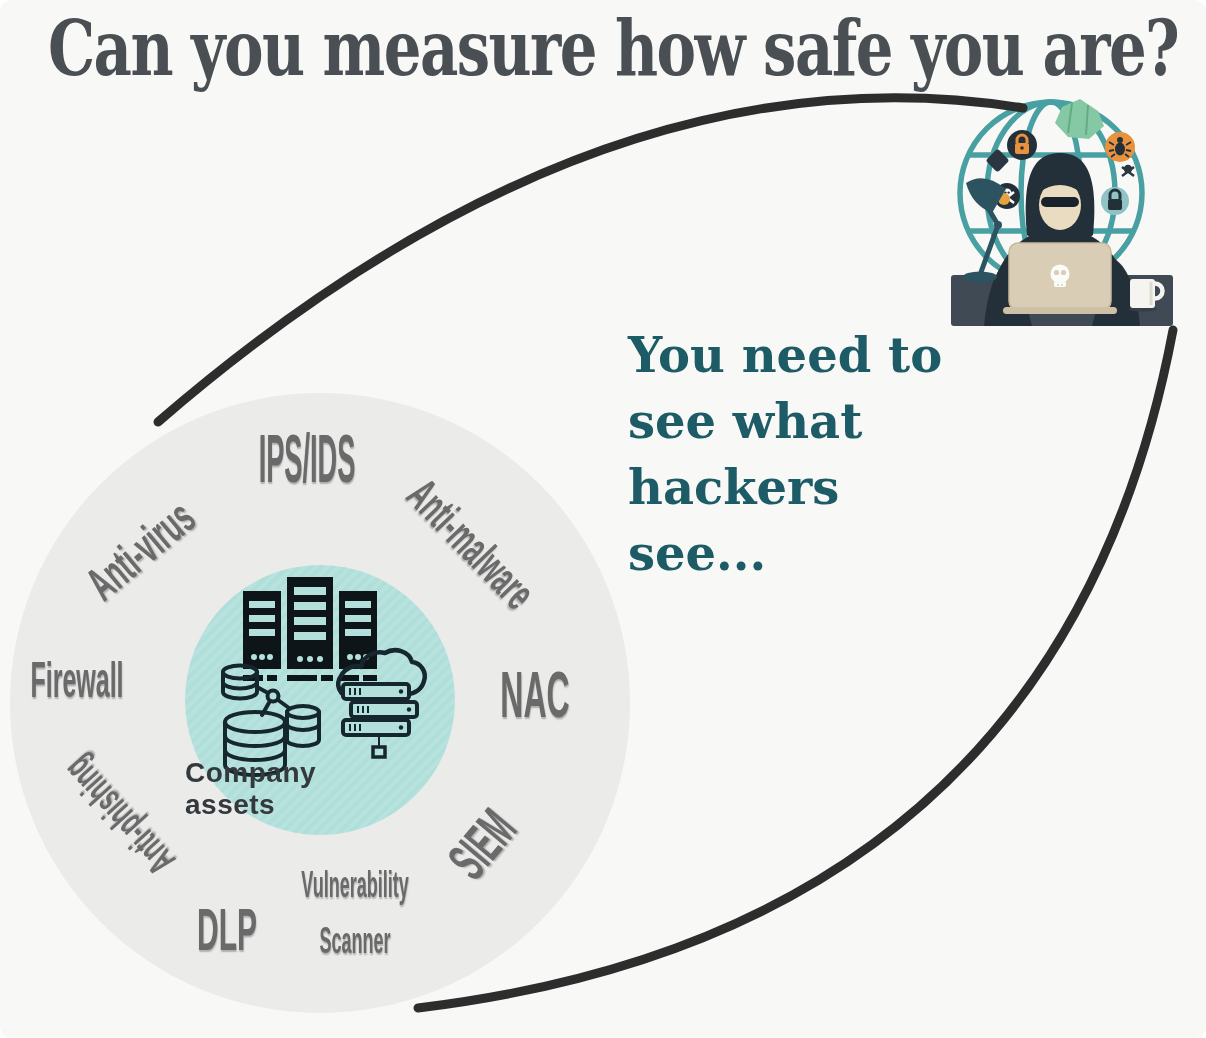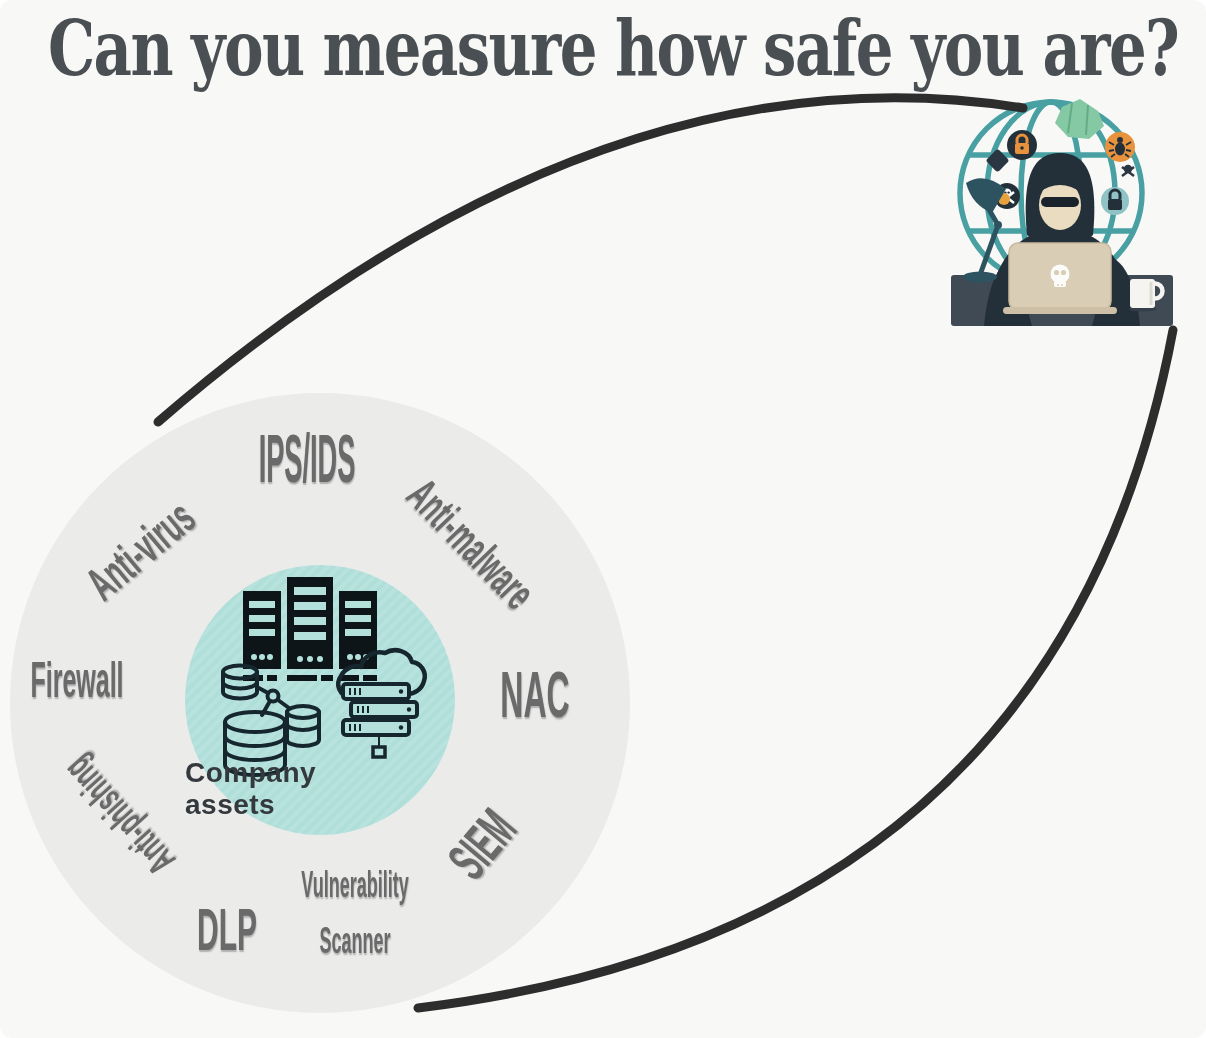--- a/index.html
+++ b/index.html
@@ -143,20 +143,23 @@
   <div class="tool t-antivirus">Anti-virus</div>
   <div class="tool t-antimalware">Anti-malware</div>
   <div class="tool t-firewall">Firewall</div>
   <div class="tool t-nac">NAC</div>
   <div class="tool t-antiphishing">Anti-phishing</div>
   <div class="tool t-dlp">DLP</div>
   <div class="tool t-siem">SIEM</div>
   <div class="tool t-vulnscanner">Vulnerability
 Scanner</div>
 
+  <div class="tagline">You need to
+see what
+hackers see...</div>
 
   <svg class="hacker" width="230" height="235" viewBox="0 0 230 235">
 
     <g fill="none" stroke="#48a0a3" stroke-width="5.5">
       <circle cx="103" cy="100" r="91"></circle>
       <ellipse cx="103" cy="100" rx="64" ry="91"></ellipse>
       <ellipse cx="103" cy="100" rx="30" ry="91"></ellipse>
       <line x1="22" y1="62" x2="184" y2="62"></line>
       <line x1="22" y1="138" x2="184" y2="138"></line>
     </g>

